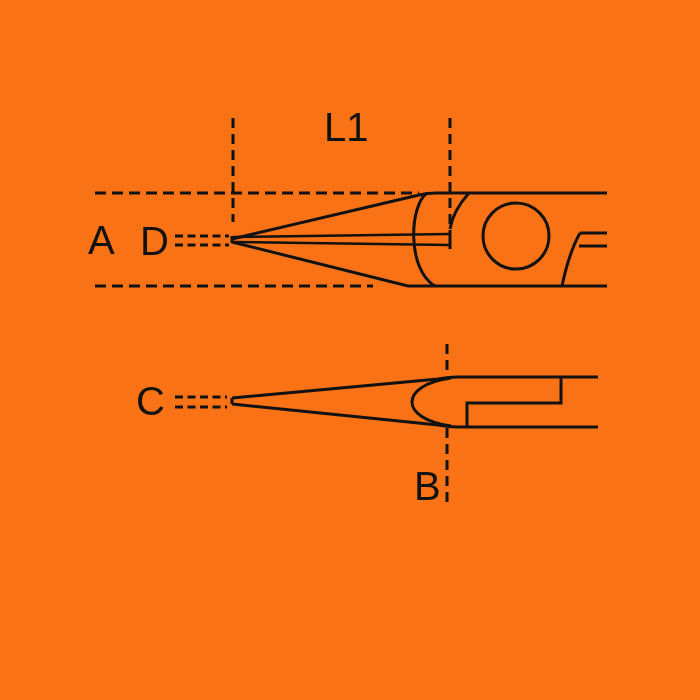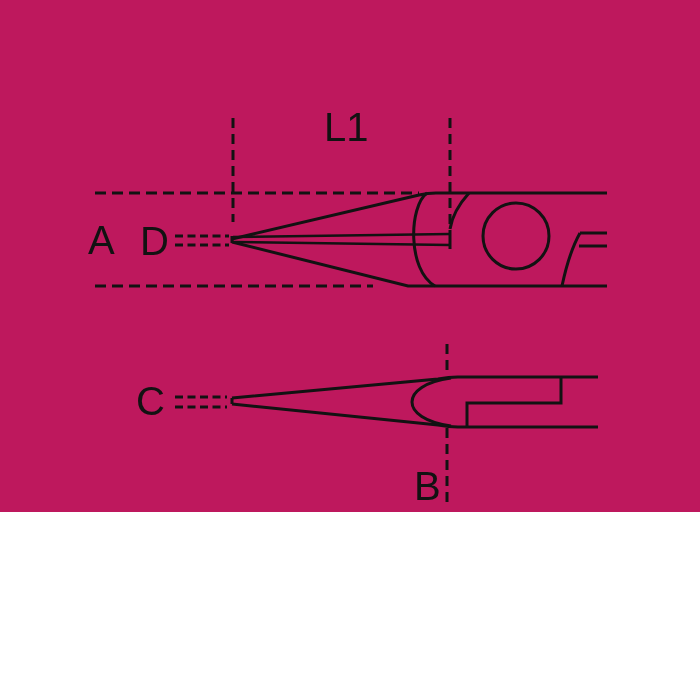--- a/index.html
+++ b/index.html
@@ -4,22 +4,22 @@
 <title>Diagram</title>
 <style>
   html, body {
     margin: 0;
     padding: 0;
     background: #ffffff;
   }
   .stage {
     position: relative;
     width: 700px;
-    height: 512px;
-    background: #be185d;
+    height: 700px;
+    background: #f97316;
     overflow: hidden;
   }
   svg { display: block; }
   .ln {
     fill: none;
     stroke: #121212;
     stroke-width: 3;
     stroke-linecap: butt;
     stroke-linejoin: miter;
   }

